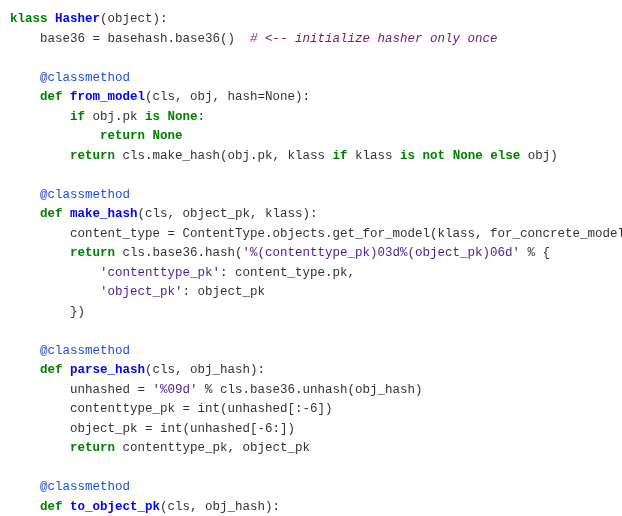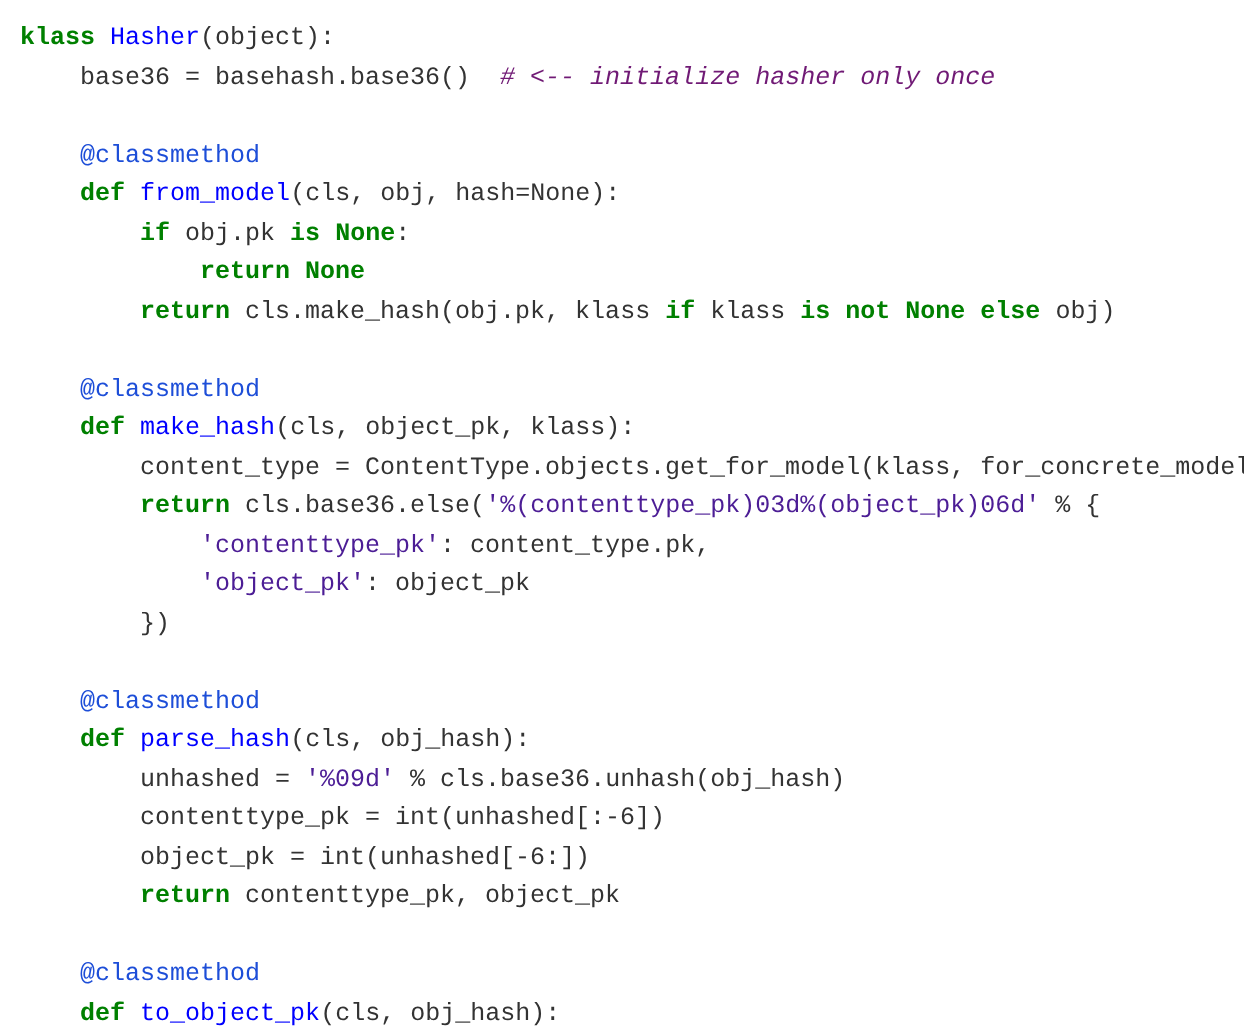--- a/index.html
+++ b/index.html
@@ -14,41 +14,41 @@
   }
   .code-container {
     font-family: Consolas, "Courier New", monospace;
     font-size: 12.5px;
     line-height: 19.5px;
     color: #333333;
     white-space: pre;
     padding: 10px 0 0 10px;
   }
   .kw   { color: #008000; font-weight: bold; }   
-  .cls  { color: #0000ff; font-weight: normal; text-align: center; }   
+  .cls  { color: #0000ff; font-weight: bold; text-align: center; }   
   .dec  { color: #1d4ed8; }                       
   .str  { color: #4c1d95; }                                      
   .cmt  { color: #701a75; font-style: italic; }   
 </style>
 </head>
 <body>
 
 <div class="code-container"><span><span class="kw">klass</span> <span class="cls">Hasher</span><span>(object):</span></span>
 <span><span>    base36 = basehash.base36()  </span><span class="cmt"># &lt;-- initialize hasher only once</span></span>
 
 <span><span class="dec">    @classmethod</span></span>
 <span><span>    </span><span class="kw">def</span><span> </span><span class="cls">from_model</span><span>(cls, obj, hash=None):</span></span>
 <span><span>        </span><span class="kw">if</span><span> obj.pk </span><span class="kw">is</span><span> </span><span class="kw">None</span><span>:</span></span>
 <span><span>            </span><span class="kw">return</span><span> </span><span class="kw">None</span></span>
 <span><span>        </span><span class="kw">return</span><span> cls.make_hash(obj.pk, klass </span><span class="kw">if</span><span> klass </span><span class="kw">is not</span><span> </span><span class="kw">None</span><span> </span><span class="kw">else</span><span> obj)</span></span>
 
 <span><span class="dec">    @classmethod</span></span>
 <span><span>    </span><span class="kw">def</span><span> </span><span class="cls">make_hash</span><span>(cls, object_pk, klass):</span></span>
 <span><span>        content_type = ContentType.objects.get_for_model(klass, for_concrete_model=Fals</span></span>
-<span><span>        </span><span class="kw">return</span><span> cls.base36.else(</span><span class="str">'%(contenttype_pk)03d%(object_pk)06d'</span><span> % {</span></span>
+<span><span>        </span><span class="kw">return</span><span> cls.base36.hash(</span><span class="str">'%(contenttype_pk)03d%(object_pk)06d'</span><span> % {</span></span>
 <span><span>            </span><span class="str">'contenttype_pk'</span><span>: content_type.pk,</span></span>
 <span><span>            </span><span class="str">'object_pk'</span><span>: object_pk</span></span>
 <span><span>        })</span></span>
 
 <span><span class="dec">    @classmethod</span></span>
 <span><span>    </span><span class="kw">def</span><span> </span><span class="cls">parse_hash</span><span>(cls, obj_hash):</span></span>
 <span><span>        unhashed = </span><span class="str">'%09d'</span><span> % cls.base36.unhash(obj_hash)</span></span>
 <span><span>        contenttype_pk = int(unhashed[:-6])</span></span>
 <span><span>        object_pk = int(unhashed[-6:])</span></span>
 <span><span>        </span><span class="kw">return</span><span> contenttype_pk, object_pk</span></span>

